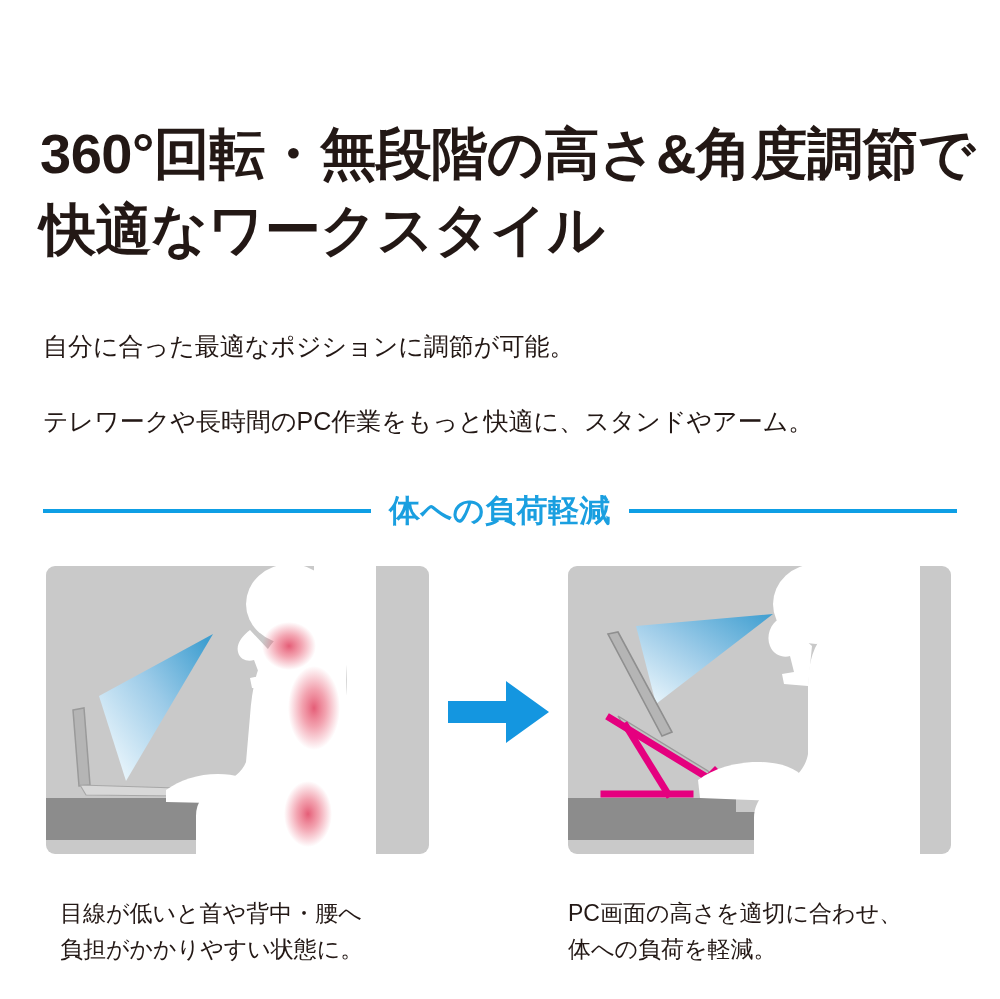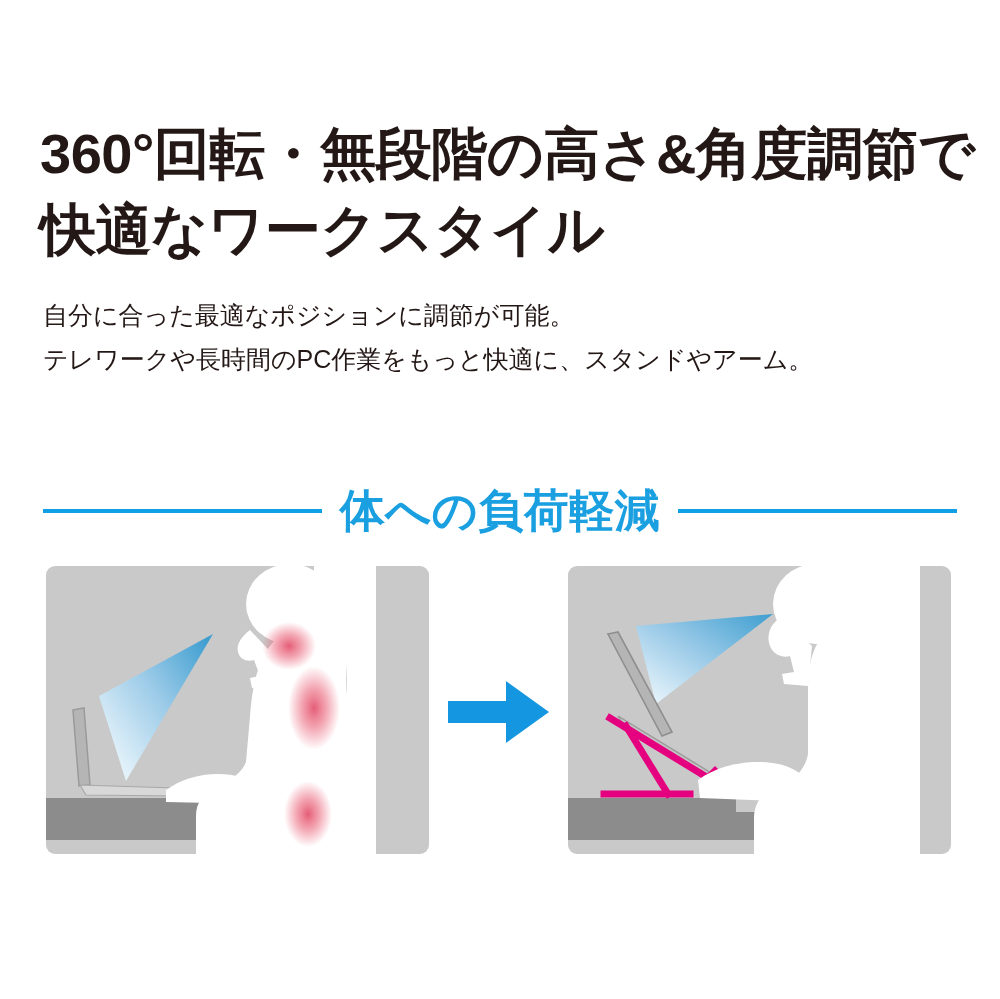--- a/index.html
+++ b/index.html
@@ -42,42 +42,42 @@
   .lead {
     position: absolute;
     left: 43px;
     top: 268px;
     width: 930px;
     color: #231815;
     font-size: 25px;
     line-height: 44px;
     white-space: nowrap;
   }
-  .lead .line { display: block; }
+  .lead .line { display: block; margin-top: 31px; }
 
   
   .section-head {
     position: absolute;
     left: 43px;
     top: 478px;
     width: 914px;
     height: 66px;
     display: flex;
     align-items: center;
     gap: 18px;
   }
   .rule {
     flex: 1 1 auto;
     height: 4px;
     background: #0E9FE5;
   }
   .section-title {
     flex: 0 0 auto;
     color: #1A9FE0;
-    font-size: 45px;
+    font-size: 31px;
     line-height: 52px;
     font-weight: 700;
     white-space: nowrap;
     letter-spacing: 0.5px;
   }
 
   
   .panels {
     position: absolute;
     left: 46px;
@@ -250,14 +250,24 @@
 
         <path d="M212,52 C202,58 198,70 202,80 C206,90 216,92 222,90 L226,106 L214,108 L216,118 L240,120 L244,80 Z" fill="#ffffff"></path>
 
         <path d="M272,24 C292,44 300,80 300,120 L300,288 L352,288 L352,0 L274,0 Z" fill="#ffffff"></path>
 
         <path d="M130,214 C146,202 168,196 190,196 C212,196 228,202 236,212 L238,236 L132,232 Z" fill="#ffffff"></path>
       </svg>
     </div>
   </div>
 
+  <div class="captions">
+    <p class="caption left">
+      <span class="line">目線が低いと首や背中・腰へ</span>
+      <span class="line">負担がかかりやすい状態に。</span>
+    </p>
+    <p class="caption right">
+      <span class="line">PC画面の高さを適切に合わせ、</span>
+      <span class="line">体への負荷を軽減。</span>
+    </p>
+  </div>
 
 </div>
 
 </body></html>

